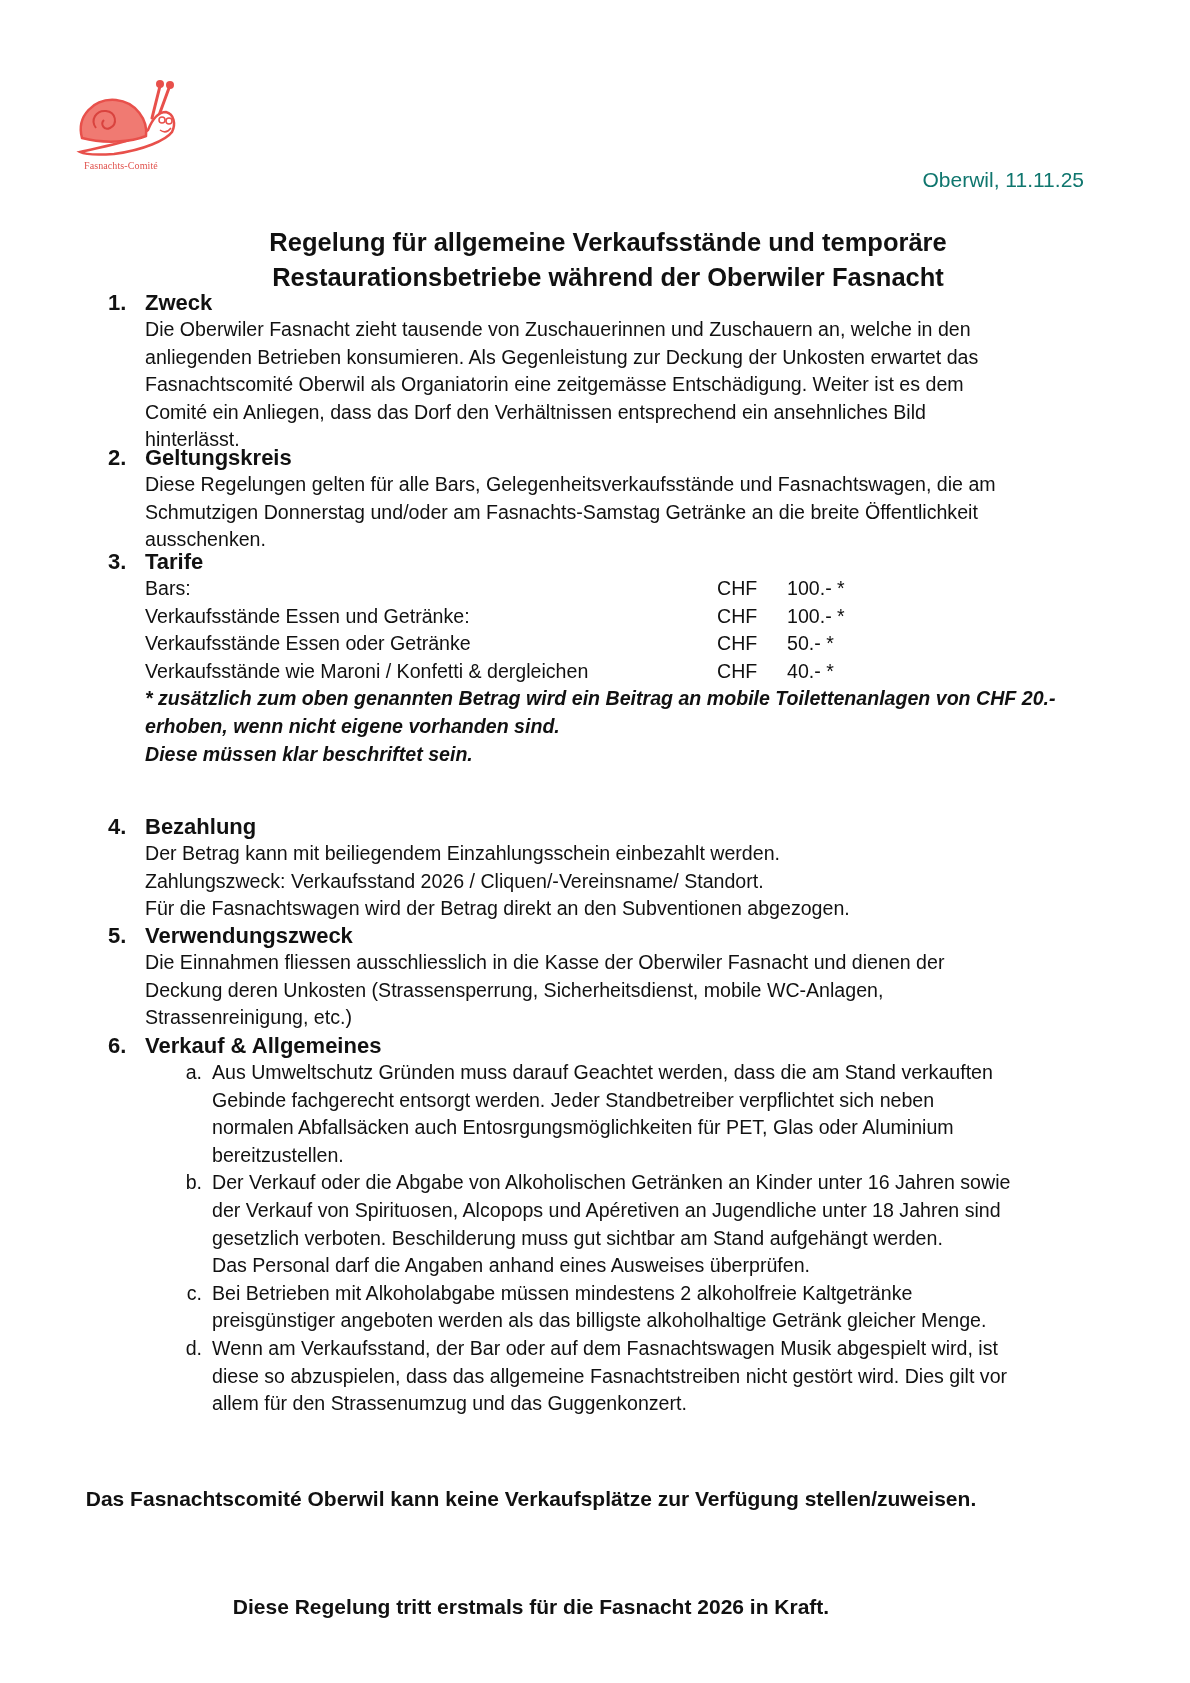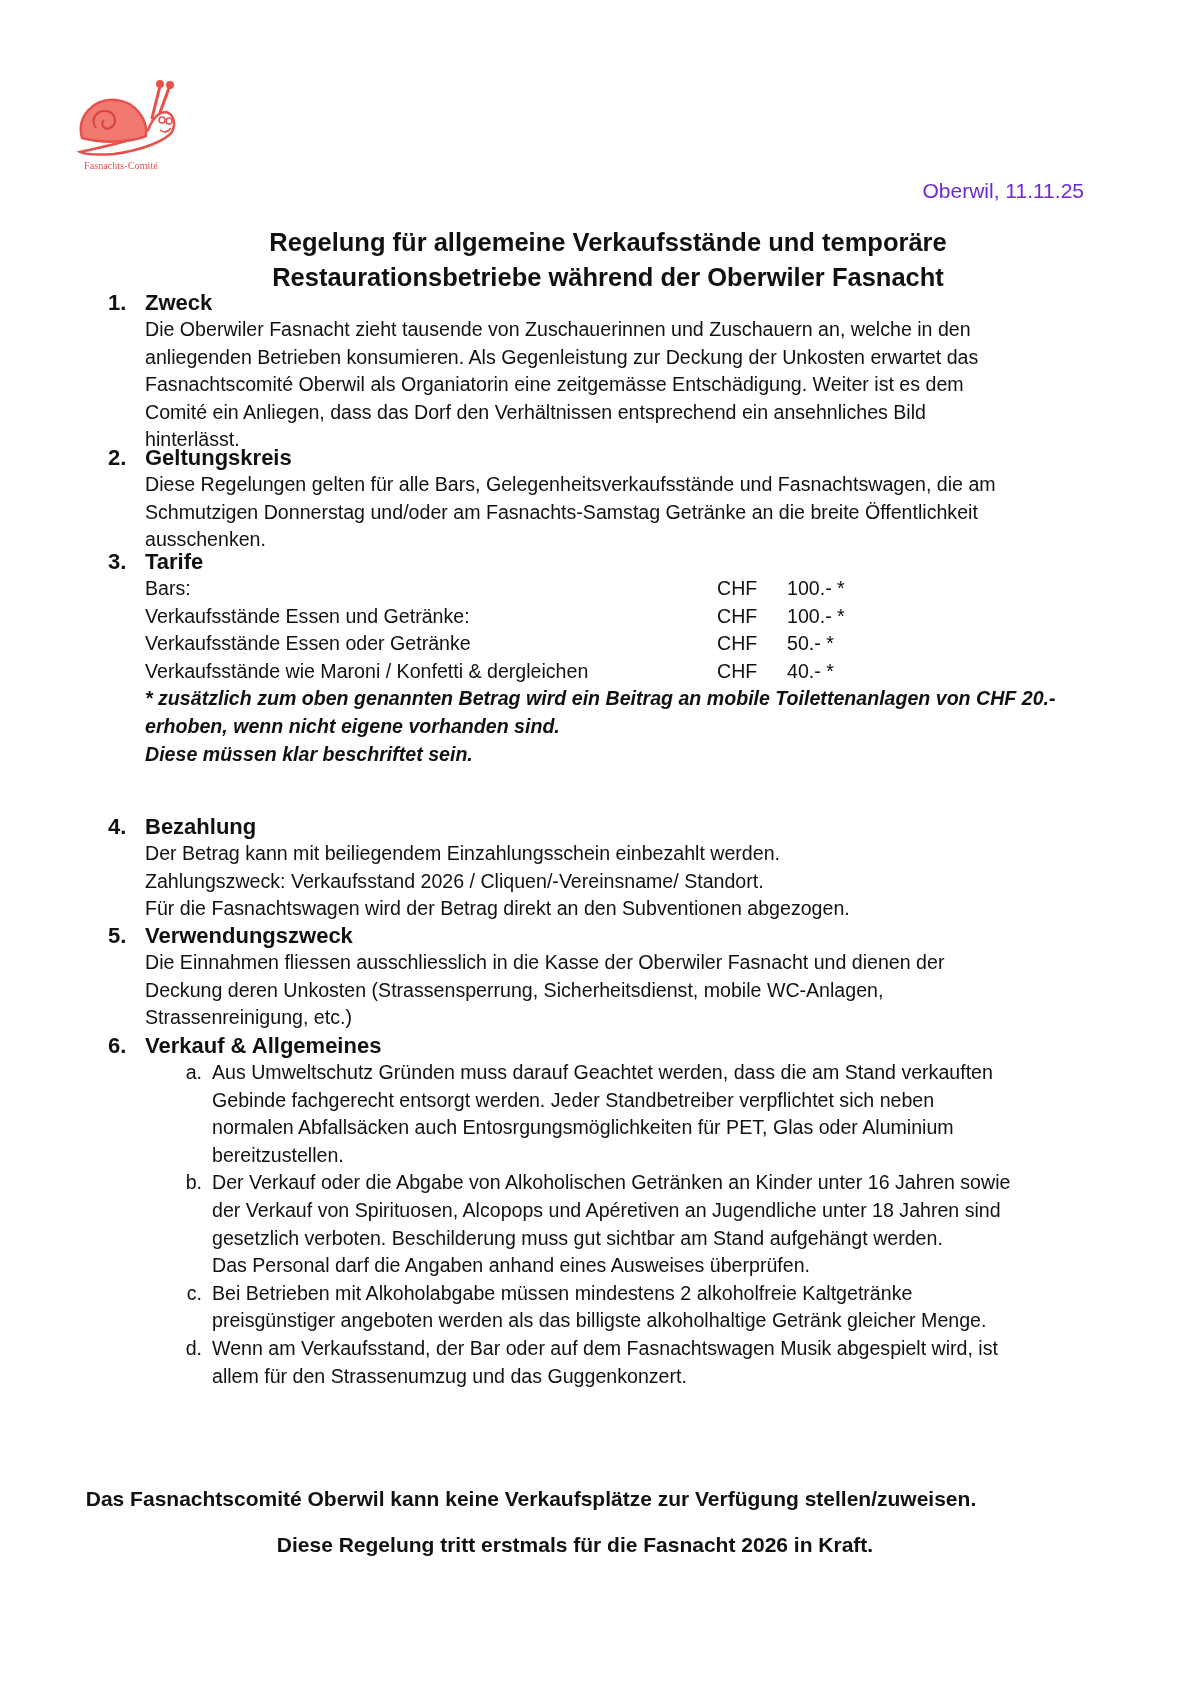--- a/index.html
+++ b/index.html
@@ -7,21 +7,21 @@
     width: 1190px; height: 1683px; position: relative; overflow: hidden;
     font-family: "Liberation Sans", sans-serif; color: #111111;
   }
   .logo { position: absolute; left: 74px; top: 76px; width: 110px; height: 100px; }
   .logo svg { position: absolute; left: 0; top: 0; }
   .logo-caption {
     position: absolute; left: 10px; top: 84px; font-family: "Liberation Serif", serif;
     font-size: 10px; color: #e0524d; letter-spacing: 0.1px; white-space: nowrap;
   }
   .date {
-    position: absolute; right: 106px; top: 179px; font-size: 21px; color: #6d28d9;
+    position: absolute; right: 106px; top: 168px; font-size: 21px; color: #0f766e;
   }
   .title {
     position: absolute; left: 0; width: 1190px; top: 225px; text-align: center;
     font-weight: bold; font-size: 25.5px; line-height: 35px; padding-left: 26px; box-sizing: border-box;
   }
   .section { position: absolute; left: 108px; width: 1020px; }
   .sec-head { font-weight: bold; font-size: 22px; line-height: 27px; display: flex; }
   .sec-num { width: 37px; }
   .sec-body { padding-left: 37px; font-size: 19.6px; line-height: 27.6px; }
   .p-line { white-space: nowrap; }
@@ -178,20 +178,21 @@
       <span class="sub-letter">c.</span>
       <div class="sub-text">
         <div class="p-line">Bei Betrieben mit Alkoholabgabe müssen mindestens 2 alkoholfreie Kaltgetränke</div>
         <div class="p-line">preisgünstiger angeboten werden als das  billigste alkoholhaltige Getränk gleicher Menge.</div>
       </div>
     </div>
     <div class="sub-item">
       <span class="sub-letter">d.</span>
       <div class="sub-text">
         <div class="p-line">Wenn am Verkaufsstand, der Bar oder auf dem Fasnachtswagen Musik abgespielt wird, ist</div>
+        <div class="p-line">diese so abzuspielen, dass das allgemeine Fasnachtstreiben nicht gestört wird. Dies gilt vor</div>
         <div class="p-line">allem für den Strassenumzug und das Guggenkonzert.</div>
       </div>
     </div>
   </div>
 </div>
 
 <div class="footer-line" style="top:1487px;">Das Fasnachtscomité Oberwil kann keine Verkaufsplätze zur Verfügung stellen/zuweisen.</div>
-<div class="footer-line" style="top:1533px;margin-left:44px;">Diese Regelung tritt erstmals für die Fasnacht 2026 in Kraft.</div>
+<div class="footer-line" style="top:1595px;">Diese Regelung tritt erstmals für die Fasnacht 2026 in Kraft.</div>
 
 </body></html>

